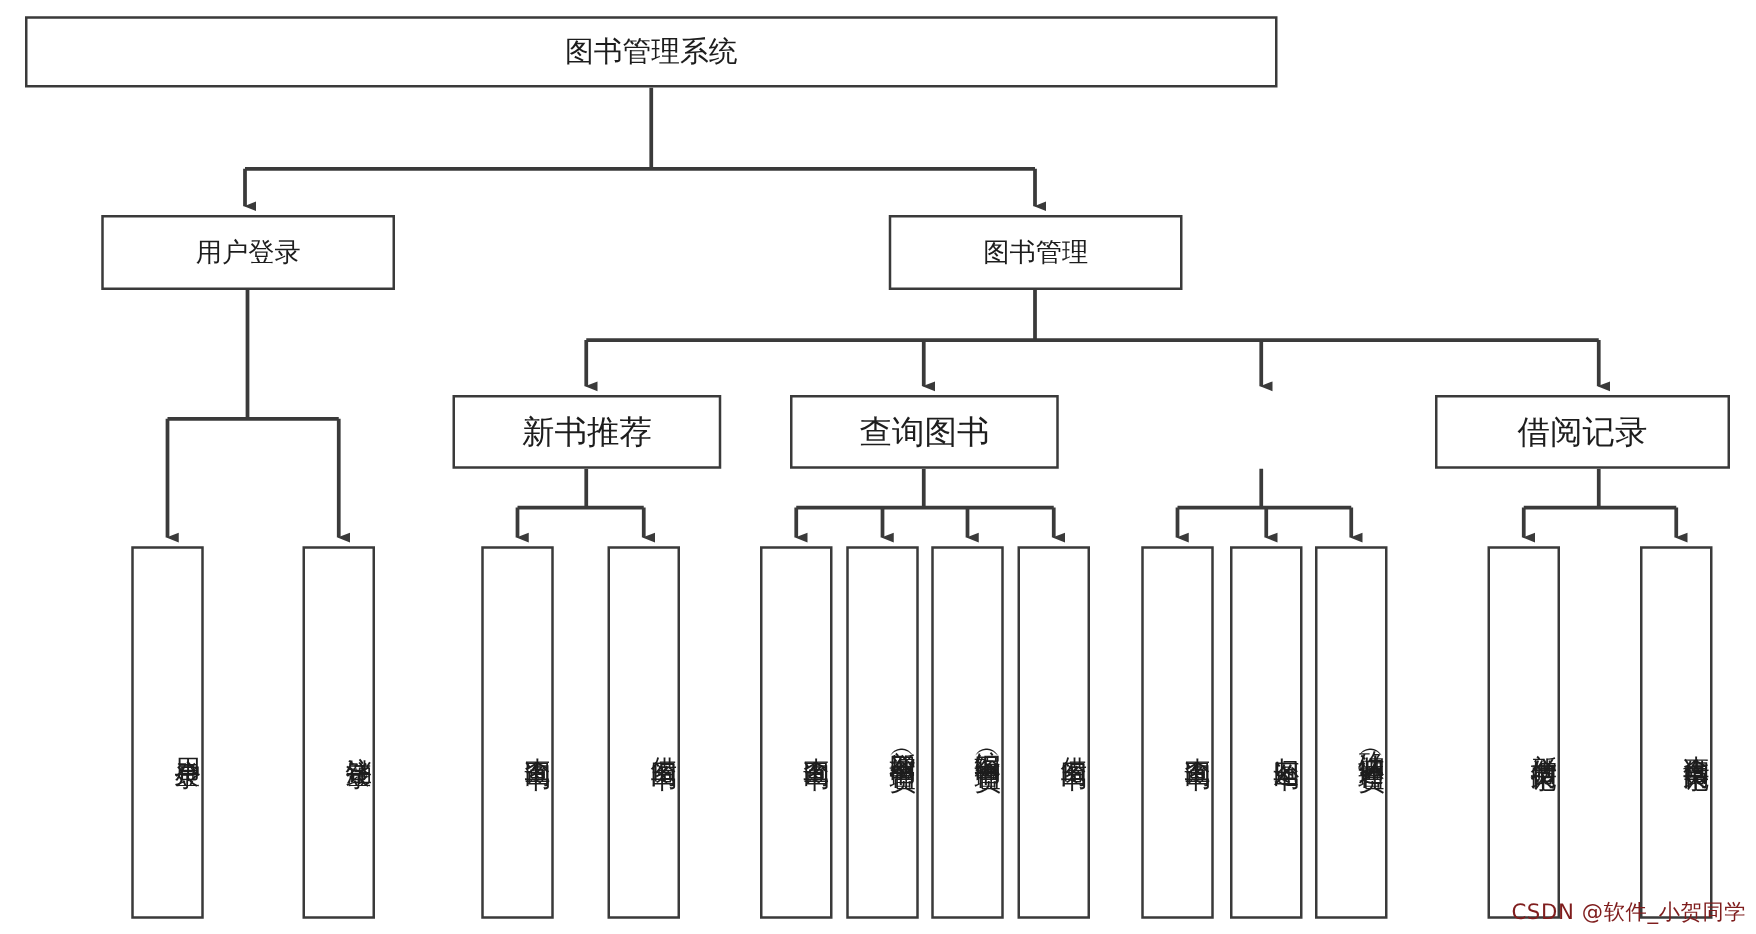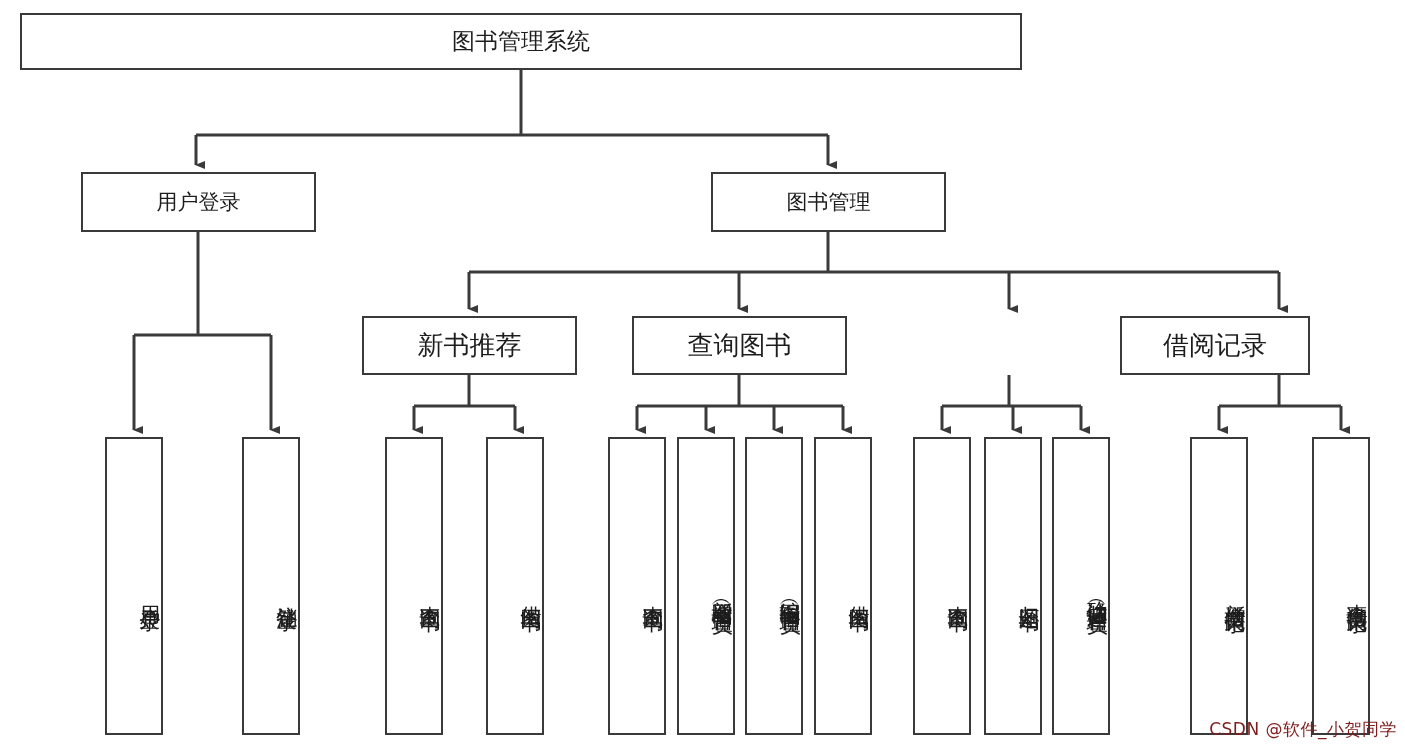--- a/index.html
+++ b/index.html
@@ -140,21 +140,21 @@
   <div class="node level-1" style="left:711px; top:172px; width:235px; height:60px;">
     <span class="label">图书管理</span>
   </div>
 
   <div class="node level-2" style="left:362px; top:316px; width:215px; height:59px;">
     <span class="label">新书推荐</span>
   </div>
   <div class="node level-2" style="left:632px; top:316px; width:215px; height:59px;">
     <span class="label">查询图书</span>
   </div>
-  <div class="node level-2" style="left:1120px; top:316px; width:190px; height:59px;">
+  <div class="node level-2" style="left:1148px; top:316px; width:236px; height:59px;">
     <span class="label">借阅记录</span>
   </div>
 
   <div class="node leaf" style="left:105px; top:437px; width:58px; height:298px;">
     <span class="label">用户登录</span>
   </div>
   <div class="node leaf" style="left:242px; top:437px; width:58px; height:298px;">
     <span class="label">注销登录</span>
   </div>
 

